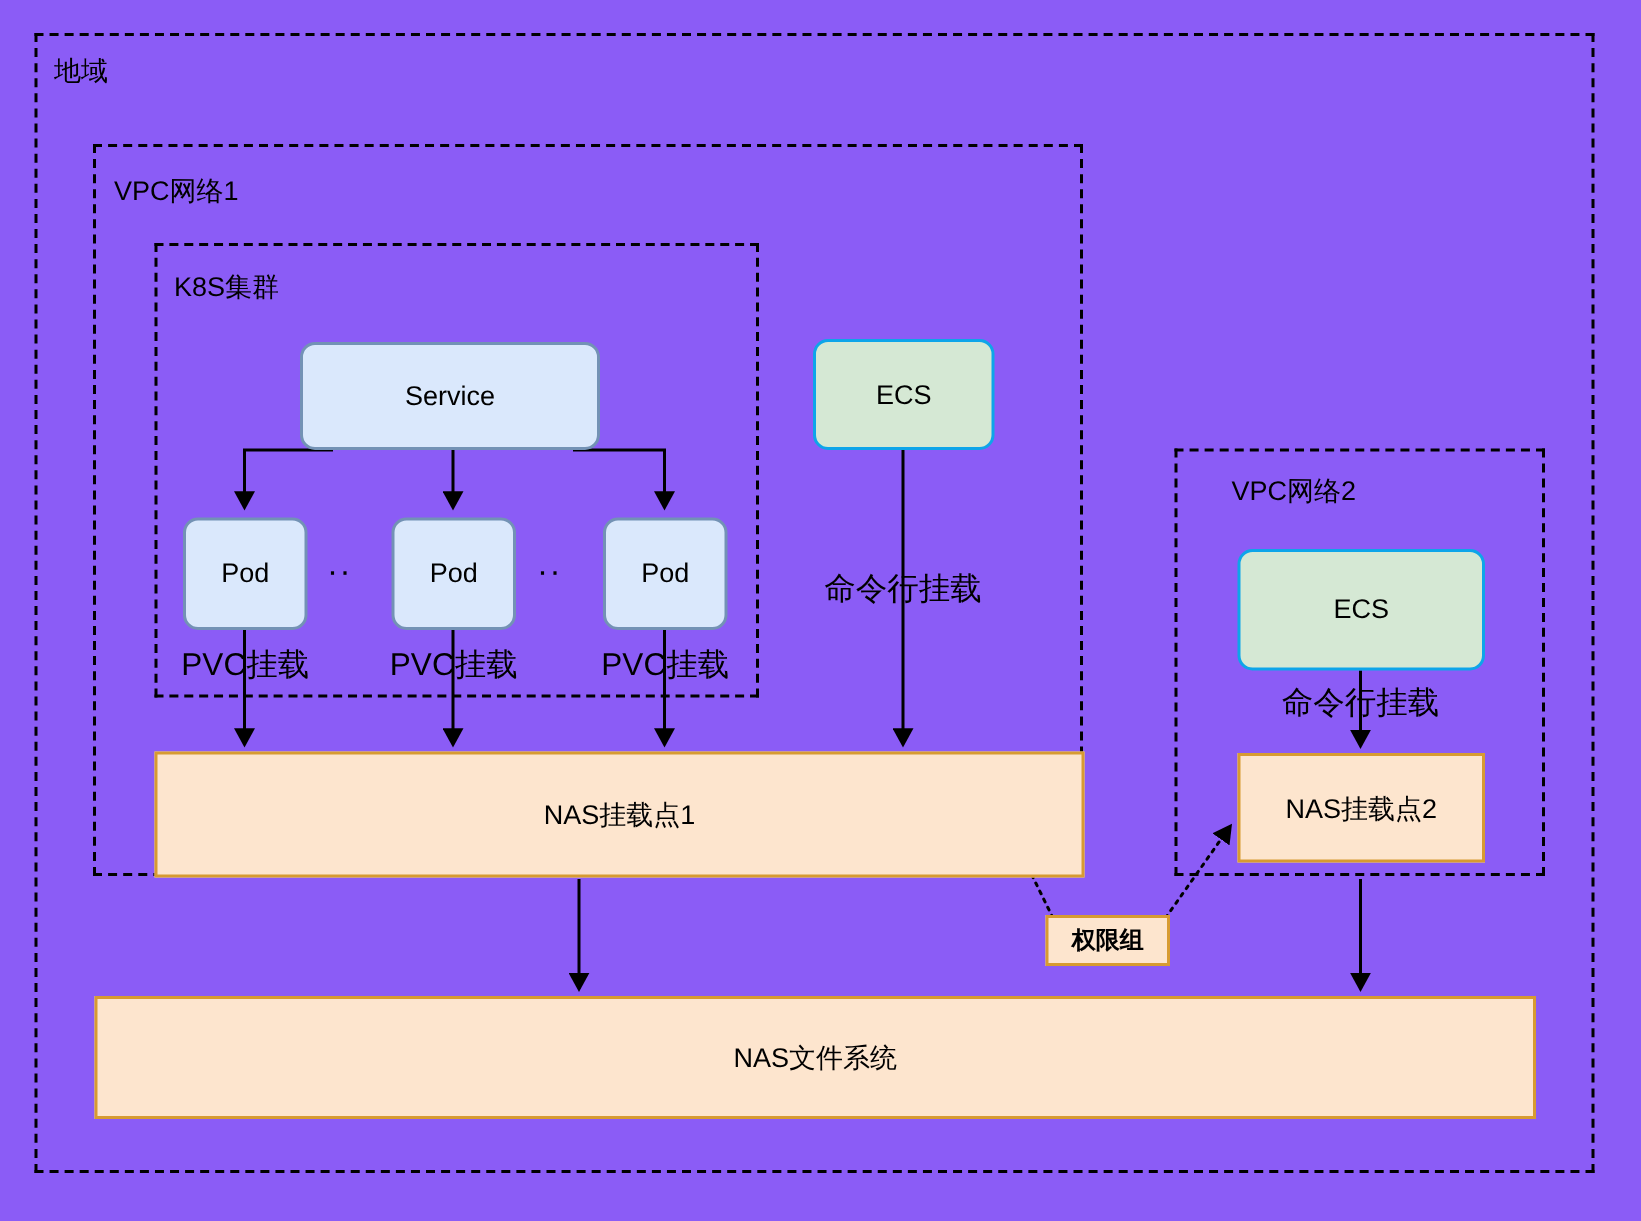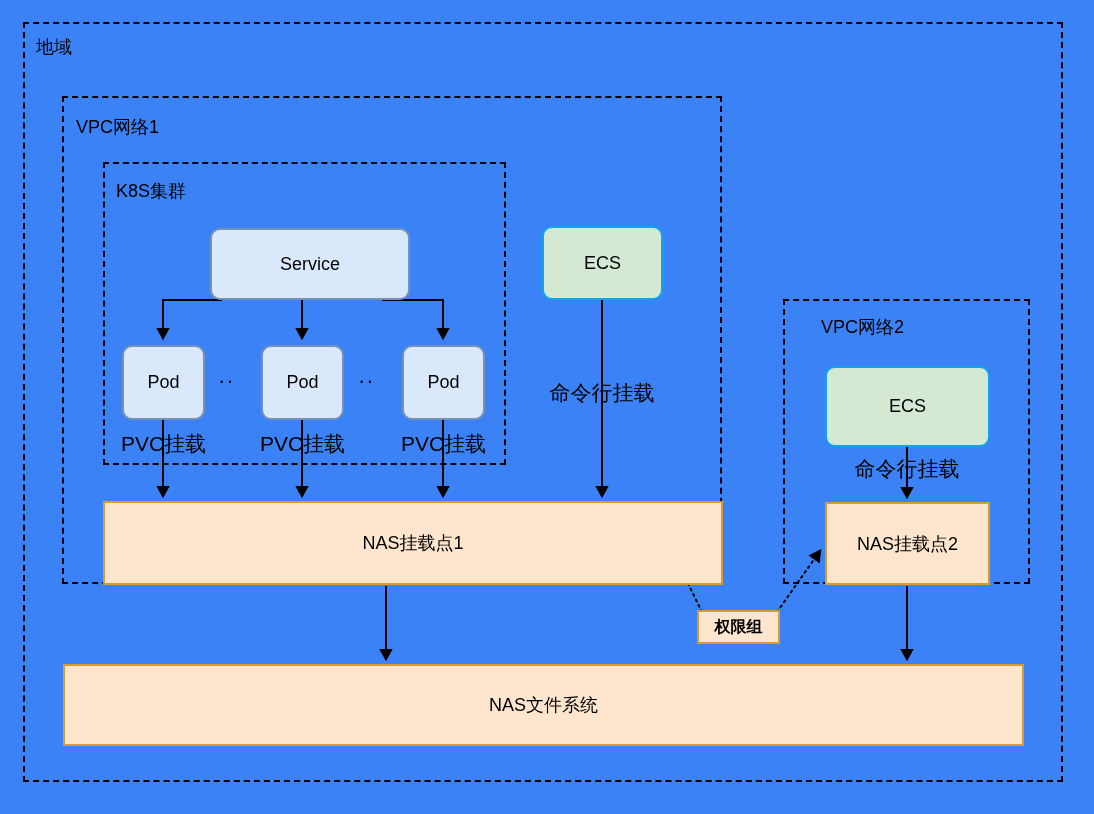--- a/index.html
+++ b/index.html
@@ -6,21 +6,21 @@
   html,body{margin:0;padding:0;background:#ffffff;}
   body{
     font-family:"Liberation Sans","DejaVu Sans",sans-serif;
     color:#000000;
     -webkit-font-smoothing:antialiased;
   }
   #canvas{
     position:relative;
     width:1094px;
     height:814px;
-    background:#3b82f6;
+    background:#8b5cf6;
     overflow:hidden;
   }
   
   .group{
     position:absolute;
     border:2px dashed #000000;
     background:transparent;
     box-sizing:border-box;
   }
   .group-label{
@@ -128,36 +128,36 @@
 
     <path d="M 386 586 L 386 659" stroke="#000" stroke-width="2" fill="none" marker-end="url(#arrow)"></path>
 
     <path d="M 907 586 L 907 659" stroke="#000" stroke-width="2" fill="none" marker-end="url(#arrow)"></path>
 
     <path d="M 702 612 L 672 551" stroke="#000" stroke-width="2" fill="none" stroke-dasharray="2 4" stroke-linecap="round" marker-end="url(#arrow-dot)"></path>
 
     <path d="M 777 612 L 820 551" stroke="#000" stroke-width="2" fill="none" stroke-dasharray="2 4" stroke-linecap="round" marker-end="url(#arrow-dot)"></path>
   </svg>
 
-  <div class="node blue" style="left:210px;top:228px;width:200px;height:72px;">Service</div>
+  <div class="node blue" style="left:200px;top:228px;width:200px;height:72px;">Service</div>
 
   <div class="node blue" style="left:122px;top:345px;width:83px;height:75px;">Pod</div>
   <div class="node blue" style="left:261px;top:345px;width:83px;height:75px;">Pod</div>
   <div class="node blue" style="left:402px;top:345px;width:83px;height:75px;">Pod</div>
 
   <div class="ellipsis" style="left:218px;top:370px;">··</div>
   <div class="ellipsis" style="left:358px;top:370px;">··</div>
 
   <div class="node green" style="left:542px;top:226px;width:121px;height:74px;">ECS</div>
 
   <div class="node green" style="left:825px;top:366px;width:165px;height:81px;">ECS</div>
 
   <div class="node orange" style="left:103px;top:501px;width:620px;height:84px;">NAS挂载点1</div>
 
-  <div class="node orange" style="left:825px;top:502px;width:165px;height:83px;text-align:right;">NAS挂载点2</div>
+  <div class="node orange" style="left:825px;top:502px;width:165px;height:73px;text-align:right;">NAS挂载点2</div>
 
   <div class="node orange" style="left:63px;top:664px;width:961px;height:82px;">NAS文件系统</div>
 
   <div class="node orange small" style="left:697px;top:610px;width:83px;height:34px;">权限组</div>
 
   <div class="edge-label" style="left:119px;top:433px;width:89px;">PVC挂载</div>
   <div class="edge-label" style="left:258px;top:433px;width:89px;">PVC挂载</div>
   <div class="edge-label" style="left:399px;top:433px;width:89px;">PVC挂载</div>
 
   <div class="edge-label" style="left:546px;top:382px;width:112px;">命令行挂载</div>

